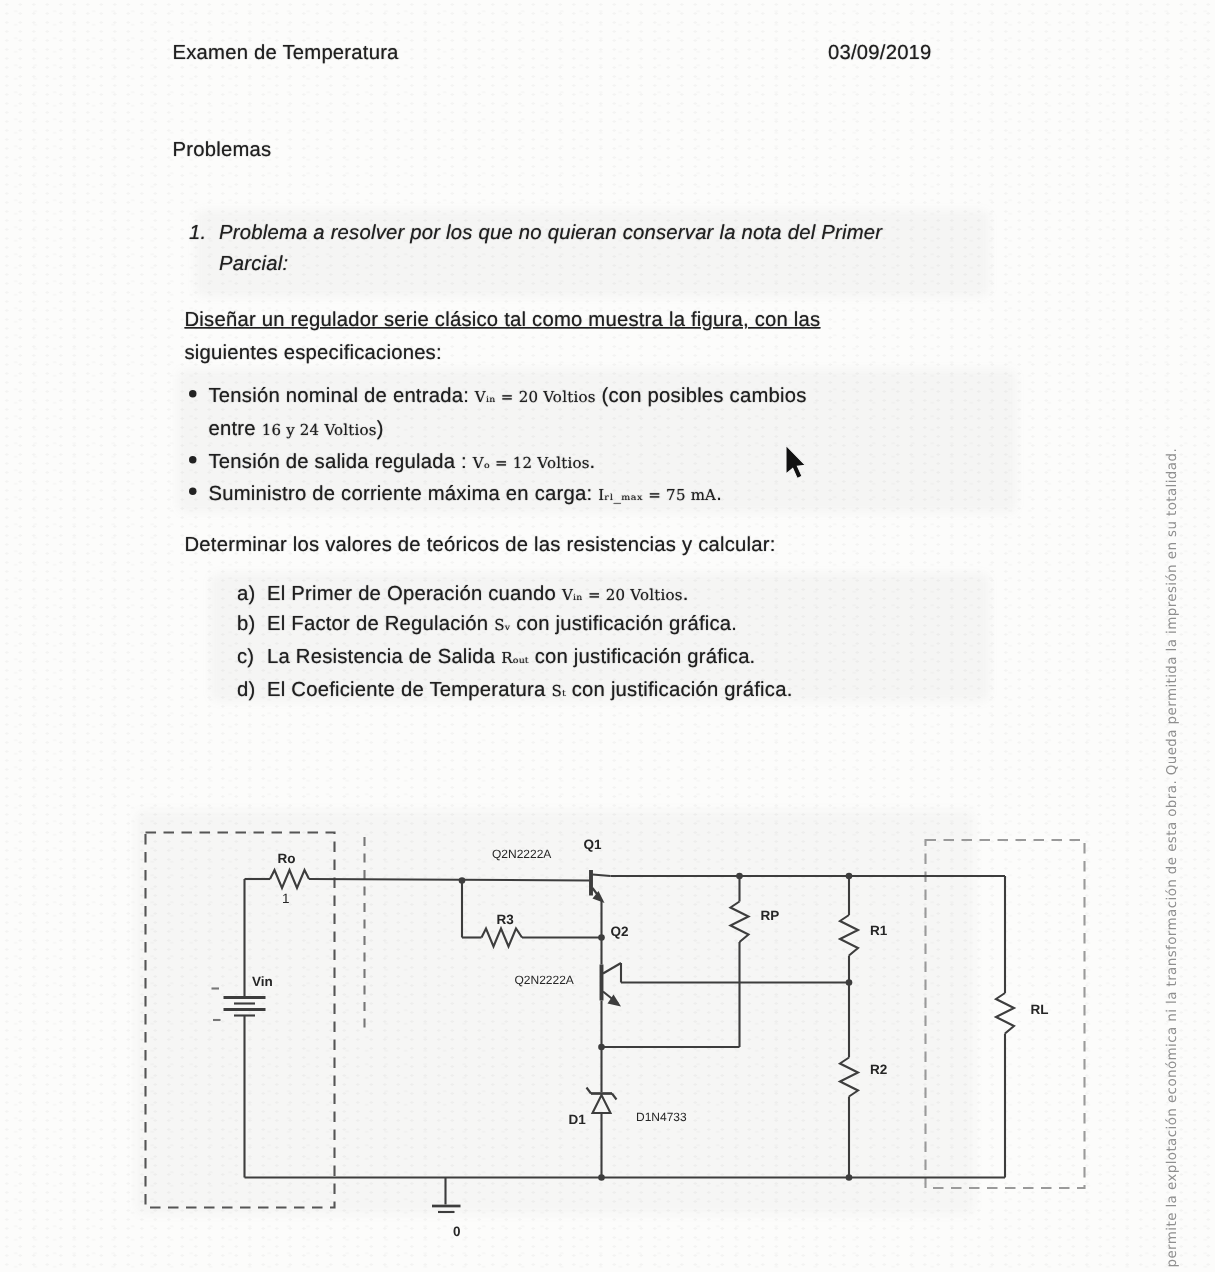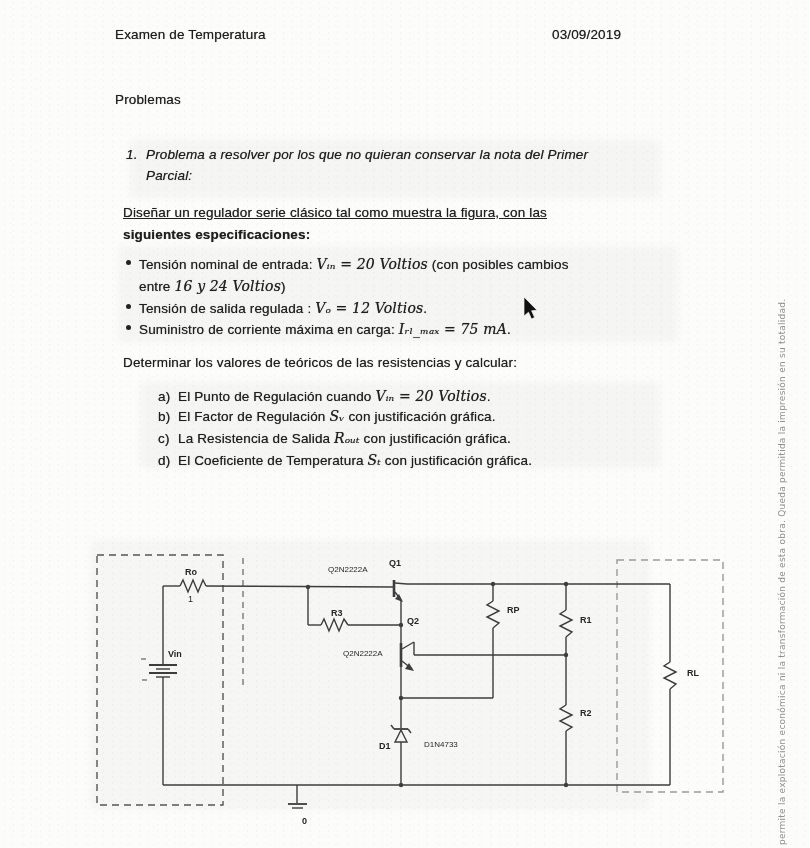--- a/index.html
+++ b/index.html
@@ -13,21 +13,21 @@
     position:absolute;inset:0;pointer-events:none;
     background-image:radial-gradient(rgba(60,60,60,.045) 1px, transparent 1.2px),
                      radial-gradient(rgba(90,90,90,.03) 1px, transparent 1.4px);
     background-size:9px 6px,13px 9px;
     background-position:0 0,4px 3px;
   }
   .smudge{position:absolute;background:rgba(110,110,110,.05);filter:blur(3px);border-radius:6px;pointer-events:none;}
   .line{position:absolute;white-space:nowrap;font-size:13.5px;letter-spacing:.15px;
         text-shadow:0 0 .7px rgba(40,40,40,.75);}
   .ital{font-style:italic;}
-  .math{font-family:"DejaVu Serif",serif;font-style:italic;font-size:14px;}
+  .math{font-family:"DejaVu Serif",serif;font-size:10px;}
   .bullet-dot{position:absolute;left:-13px;top:4px;width:5px;height:5px;border-radius:50%;background:#222;}
   .task-label{display:inline-block;width:20px;}
   .num{display:inline-block;width:20px;}
   .watermark{
     position:absolute;left:777px;top:845px;width:612px;
     transform:rotate(-90deg);transform-origin:0 0;
     font-size:9px;color:#8f8f8f;letter-spacing:.25px;white-space:nowrap;
     font-family:"DejaVu Sans",sans-serif;
   }
   svg text{font-family:"Liberation Sans",sans-serif;fill:#262626;}
@@ -45,32 +45,32 @@
 <div class="smudge" style="left:90px;top:540px;width:560px;height:270px;background:rgba(110,110,110,.04);"></div>
 
 <div class="line" style="left:115px;top:27px;">Examen de Temperatura</div>
 <div class="line" style="left:552px;top:27px;">03/09/2019</div>
 <div class="line" style="left:115px;top:92px;">Problemas</div>
 
 <div class="line ital" style="left:126px;top:147px;"><span class="num">1.</span><span>Problema a resolver por los que no quieran conservar la nota del Primer</span></div>
 <div class="line ital" style="left:146px;top:168px;">Parcial:</div>
 
 <div class="line" style="left:123px;top:205px;text-decoration:underline;">Diseñar un regulador serie clásico tal como muestra la figura, con las</div>
-<div class="line" style="left:123px;top:227px;font-weight:bold;">siguientes especificaciones:</div>
+<div class="line" style="left:123px;top:227px;">siguientes especificaciones:</div>
 
 <div class="line" style="left:139px;top:256px;"><span class="bullet-dot"></span><span>Tensión nominal de entrada: </span><span class="math">Vᵢₙ = 20 Voltios</span><span> (con posibles cambios</span></div>
 <div class="line" style="left:139px;top:278px;"><span>entre </span><span class="math">16 y 24 Voltios</span><span>)</span></div>
 
 <div class="line" style="left:139px;top:300px;"><span class="bullet-dot"></span><span>Tensión de salida regulada : </span><span class="math">Vₒ = 12 Voltios</span><span>.</span></div>
 
 <div class="line" style="left:139px;top:321px;"><span class="bullet-dot"></span><span>Suministro de corriente máxima en carga: </span><span class="math">Iᵣₗ_ₘₐₓ = 75 mA</span><span>.</span></div>
 
 <div class="line" style="left:123px;top:355px;">Determinar los valores de teóricos de las resistencias y calcular:</div>
 
-<div class="line" style="left:158px;top:388px;"><span class="task-label">a)</span><span>El Punto de Regulación cuando </span><span class="math">Vᵢₙ = 20 Voltios</span><span>.</span></div>
+<div class="line" style="left:158px;top:388px;"><span class="task-label">a)</span><span>El Primer de Operación cuando </span><span class="math">Vᵢₙ = 20 Voltios</span><span>.</span></div>
 <div class="line" style="left:158px;top:408px;"><span class="task-label">b)</span><span>El Factor de Regulación </span><span class="math">Sᵥ</span><span> con justificación gráfica.</span></div>
 <div class="line" style="left:158px;top:430px;"><span class="task-label">c)</span><span>La Resistencia de Salida </span><span class="math">Rₒᵤₜ</span><span> con justificación gráfica.</span></div>
 <div class="line" style="left:158px;top:452px;"><span class="task-label">d)</span><span>El Coeficiente de Temperatura </span><span class="math">Sₜ</span><span> con justificación gráfica.</span></div>
 
 <svg width="810" height="848" style="position:absolute;left:0;top:0;">
   <g stroke="#3d3d3d" stroke-width="1.4" fill="none">
 
     <rect x="97" y="555" width="126" height="250" stroke="#555" stroke-dasharray="7,5"></rect>
 
     <line x1="243" y1="558" x2="243" y2="688" stroke="#777" stroke-dasharray="6,5"></line>

